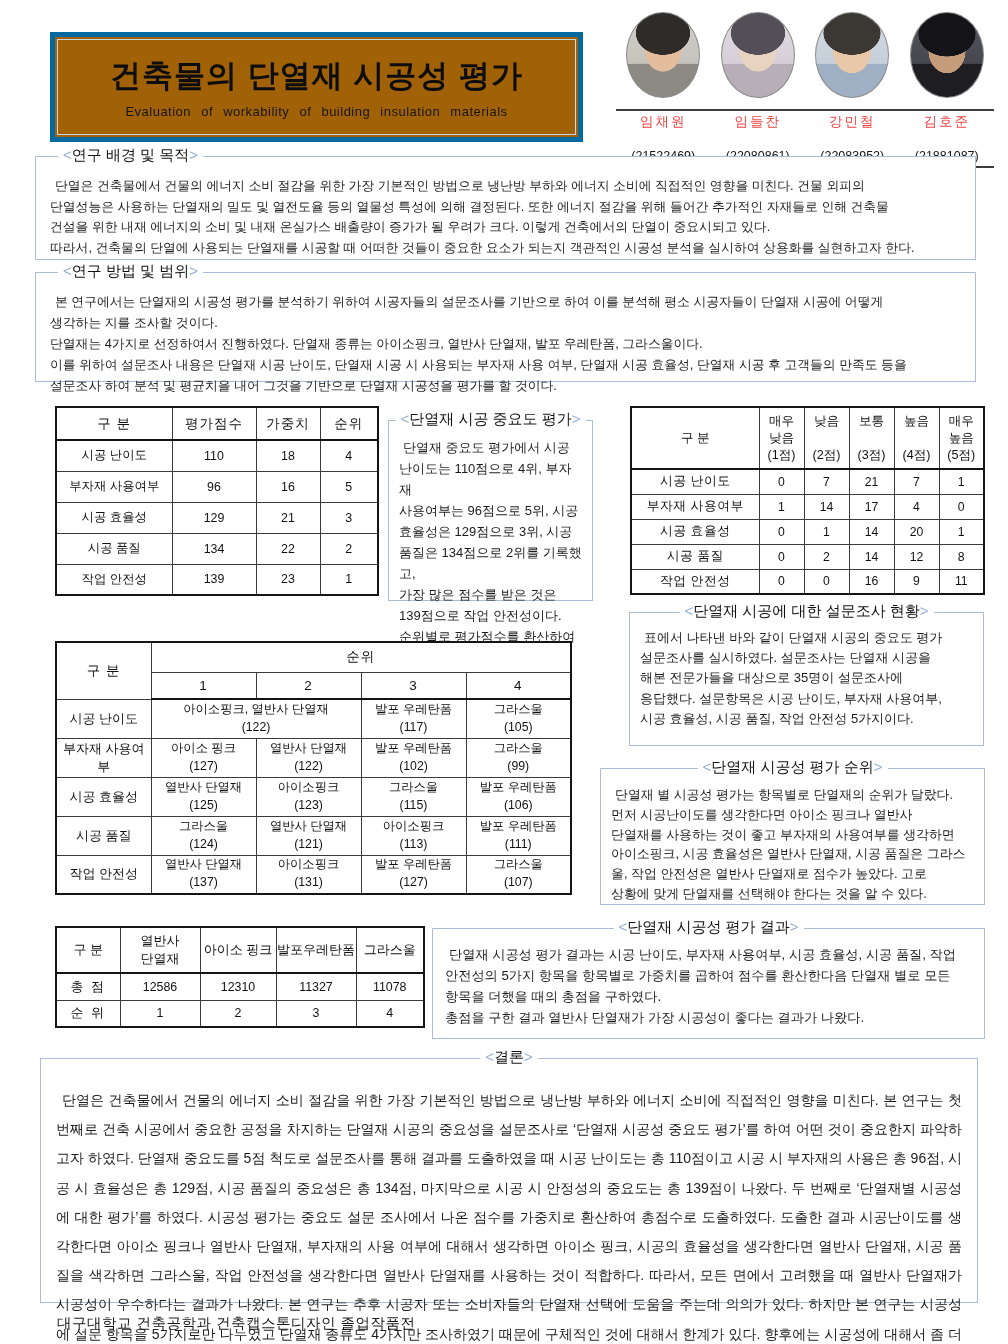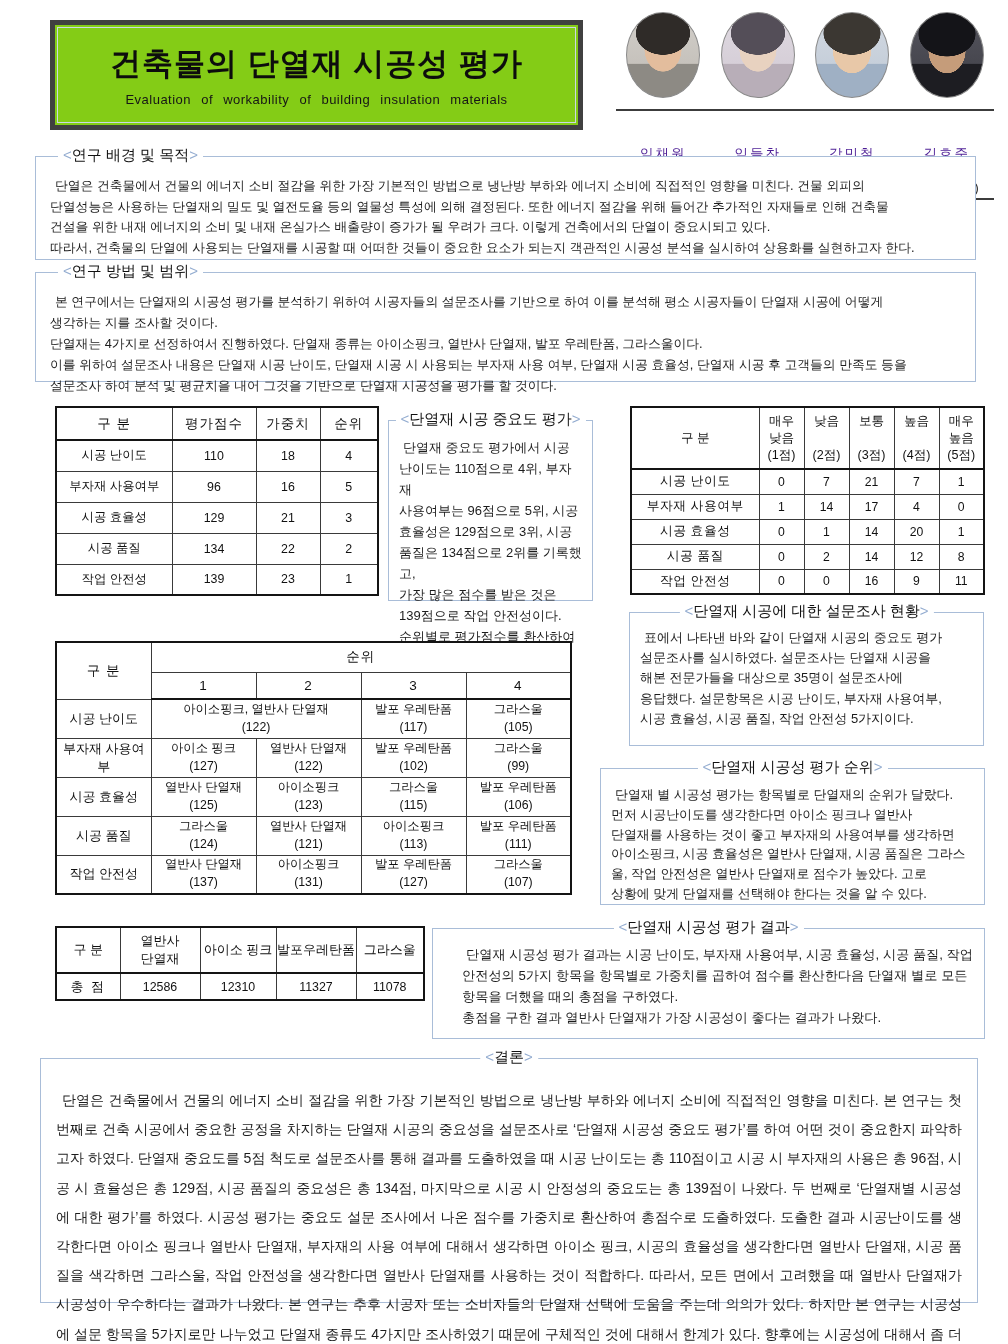--- a/index.html
+++ b/index.html
@@ -3,22 +3,22 @@
 <meta charset="utf-8">
 <style>
   * { margin:0; padding:0; box-sizing:border-box; }
   html,body { background:#fff; }
   .page {
     position:relative; width:1008px; height:1344px; background:#ffffff;
     font-family:"Liberation Sans", sans-serif; color:#1a1a1a; overflow:hidden;
   }
 
   
-  .title-box { position:absolute; left:50px; top:20px; width:533px; height:110px;
-    border:5px solid #404040; background:#84cc16; }
+  .title-box { position:absolute; left:50px; top:32px; width:533px; height:110px;
+    border:5px solid #0369a1; background:#a16207; }
   .title-inner { position:absolute; inset:2px; border:1px solid #ccd6e6;
     display:flex; flex-direction:column; align-items:center; justify-content:center; gap:7px; }
   .title-ko { font-size:31px; font-weight:bold; letter-spacing:1px; color:#0d0d0d; }
   .title-en { font-size:13px; color:#161616; word-spacing:6px; letter-spacing:0.5px; }
 
   
   .members { position:absolute; left:616px; top:12px; width:378px; }
   .photo-row { display:flex; }
   .photo-cell { width:94.5px; display:flex; justify-content:center; }
   .photo { width:74px; height:86px; border-radius:50%; border:1px solid #8a8a8a; }
@@ -33,21 +33,21 @@
   .p3 { background:
     radial-gradient(ellipse 40% 26% at 50% 24%, #3b3732 98%, transparent 100%),
     radial-gradient(ellipse 27% 28% at 50% 44%, #e8c8a8 98%, transparent 100%),
     linear-gradient(180deg,#d4dae2 0%,#c6cfda 60%,#9fb0c4 61%); }
   .p4 { background:
     radial-gradient(ellipse 40% 27% at 50% 25%, #141418 98%, transparent 100%),
     radial-gradient(ellipse 26% 27% at 50% 45%, #c59c7a 98%, transparent 100%),
     linear-gradient(180deg,#55555e 0%,#47474f 60%,#1d1d22 61%); }
   .name-row { display:flex; margin-top:11px; border-top:2px solid #3c3c3c; border-bottom:2px solid #3c3c3c; padding:2px 0 3px 0; }
   .member-cell { width:94.5px; text-align:center; }
-  .member-name { font-size:13.5px; letter-spacing:2px; color:#4c1d95;margin-top:32px; }
+  .member-name { font-size:13.5px; letter-spacing:2px; color:#ef4444; }
   .member-id { font-size:12.5px; color:#141414; margin-top:18px; }
 
   
   .box { position:absolute; border:1px solid #a9bdd8; background:#fff; }
   .sec-title { position:absolute; top:-11px; background:#fff; padding:0 5px;
     font-size:15px; color:#111; white-space:nowrap; }
   .sec-title.left { left:22px; }
   .sec-title.center { left:50%; transform:translateX(-50%); }
   .sec-title .br { color:#93acd0; }
   .body-text { white-space:pre-line; color:#1c1c1c; }
@@ -59,21 +59,21 @@
 
   .imp-box  { left:388px; top:420px; width:205px; height:181px; }
   .imp-body { padding:16px 8px 0 10px; font-size:13px; line-height:21px; text-indent:4px; }
 
   .ss-box   { left:604px; top:612px; width:355px; height:134px;margin-left:25px; }
   .ss-body  { padding:15px 8px 0 10px; font-size:13px; line-height:20.2px; text-indent:4px; }
 
   .re-box   { left:600px; top:768px; width:385px; height:137px; }
   .re-body  { padding:16px 8px 0 10px; font-size:12.9px; line-height:19.8px; text-indent:4px; }
 
-  .rs-box   { left:432px; top:928px; width:553px; height:111px;padding-left:17px; }
+  .rs-box   { left:432px; top:928px; width:553px; height:111px; }
   .rs-body  { padding:15px 10px 0 12px; font-size:13.2px; line-height:21px; text-indent:4px; }
 
   .cc-box   { left:40px;  top:1058px; width:938px; height:245px; }
   .cc-body  { padding:27px 15px 0 15px; font-size:14px; line-height:29.2px;
               text-align:justify; text-indent:6px; }
 
   
   table.dtable { position:absolute; border-collapse:collapse; table-layout:fixed; background:#fff; }
   .dtable th, .dtable td { border:1px solid #3a3a3a; text-align:center; vertical-align:middle;
     color:#111; font-weight:normal; }
@@ -424,30 +424,38 @@
       </tr>
     </thead>
     <tbody>
       <tr>
         <td class="lbl">총 점</td>
         <td>12586</td>
         <td>12310</td>
         <td>11327</td>
         <td>11078</td>
       </tr>
+      <tr>
+        <td class="lbl">순 위</td>
+        <td>1</td>
+        <td>2</td>
+        <td>3</td>
+        <td>4</td>
+      </tr>
     </tbody>
   </table>
 
   <div class="box rs-box">
     <div class="sec-title center"><span class="br">&lt;</span><span>단열재 시공성 평가 결과</span><span class="br">&gt;</span></div>
     <div class="body-text rs-body">단열재 시공성 평가 결과는 시공 난이도, 부자재 사용여부, 시공 효율성, 시공 품질, 작업
 안전성의 5가지 항목을 항목별로 가중치를 곱하여 점수를 환산한다음 단열재 별로 모든
 항목을 더했을 때의 총점을 구하였다.
 총점을 구한 결과 열반사 단열재가 가장 시공성이 좋다는 결과가 나왔다.</div>
   </div>
 
   <div class="box cc-box">
     <div class="sec-title center"><span class="br">&lt;</span><span>결론</span><span class="br">&gt;</span></div>
     <div class="body-text cc-body">단열은 건축물에서 건물의 에너지 소비 절감을 위한 가장 기본적인 방법으로 냉난방 부하와 에너지 소비에 직접적인 영향을 미친다. 본 연구는 첫 번째로 건축 시공에서 중요한 공정을 차지하는 단열재 시공의 중요성을 설문조사로 ‘단열재 시공성 중요도 평가’를 하여 어떤 것이 중요한지 파악하고자 하였다. 단열재 중요도를 5점 척도로 설문조사를 통해 결과를 도출하였을 때 시공 난이도는 총 110점이고 시공 시 부자재의 사용은 총 96점, 시공 시 효율성은 총 129점, 시공 품질의 중요성은 총 134점, 마지막으로 시공 시 안정성의 중요도는 총 139점이 나왔다. 두 번째로 ‘단열재별 시공성에 대한 평가’를 하였다. 시공성 평가는 중요도 설문 조사에서 나온 점수를 가중치로 환산하여 총점수로 도출하였다. 도출한 결과 시공난이도를 생각한다면 아이소 핑크나 열반사 단열재, 부자재의 사용 여부에 대해서 생각하면 아이소 핑크, 시공의 효율성을 생각한다면 열반사 단열재, 시공 품질을 색각하면 그라스울, 작업 안전성을 생각한다면 열반사 단열재를 사용하는 것이 적합하다. 따라서, 모든 면에서 고려했을 때 열반사 단열재가 시공성이 우수하다는 결과가 나왔다. 본 연구는 추후 시공자 또는 소비자들의 단열재 선택에 도움을 주는데 의의가 있다. 하지만 본 연구는 시공성에 설문 항목을 5가지로만 나누었고 단열재 종류도 4가지만 조사하였기 때문에 구체적인 것에 대해서 한계가 있다. 향후에는 시공성에 대해서 좀 더 구체적으로 설문 조사를 할 필요가 있다.</div>
   </div>
 
+  <div class="footer">대구대학교 건축공학과 건축캡스톤디자인 졸업작품전</div>
 
 </div>
 
 </body></html>

